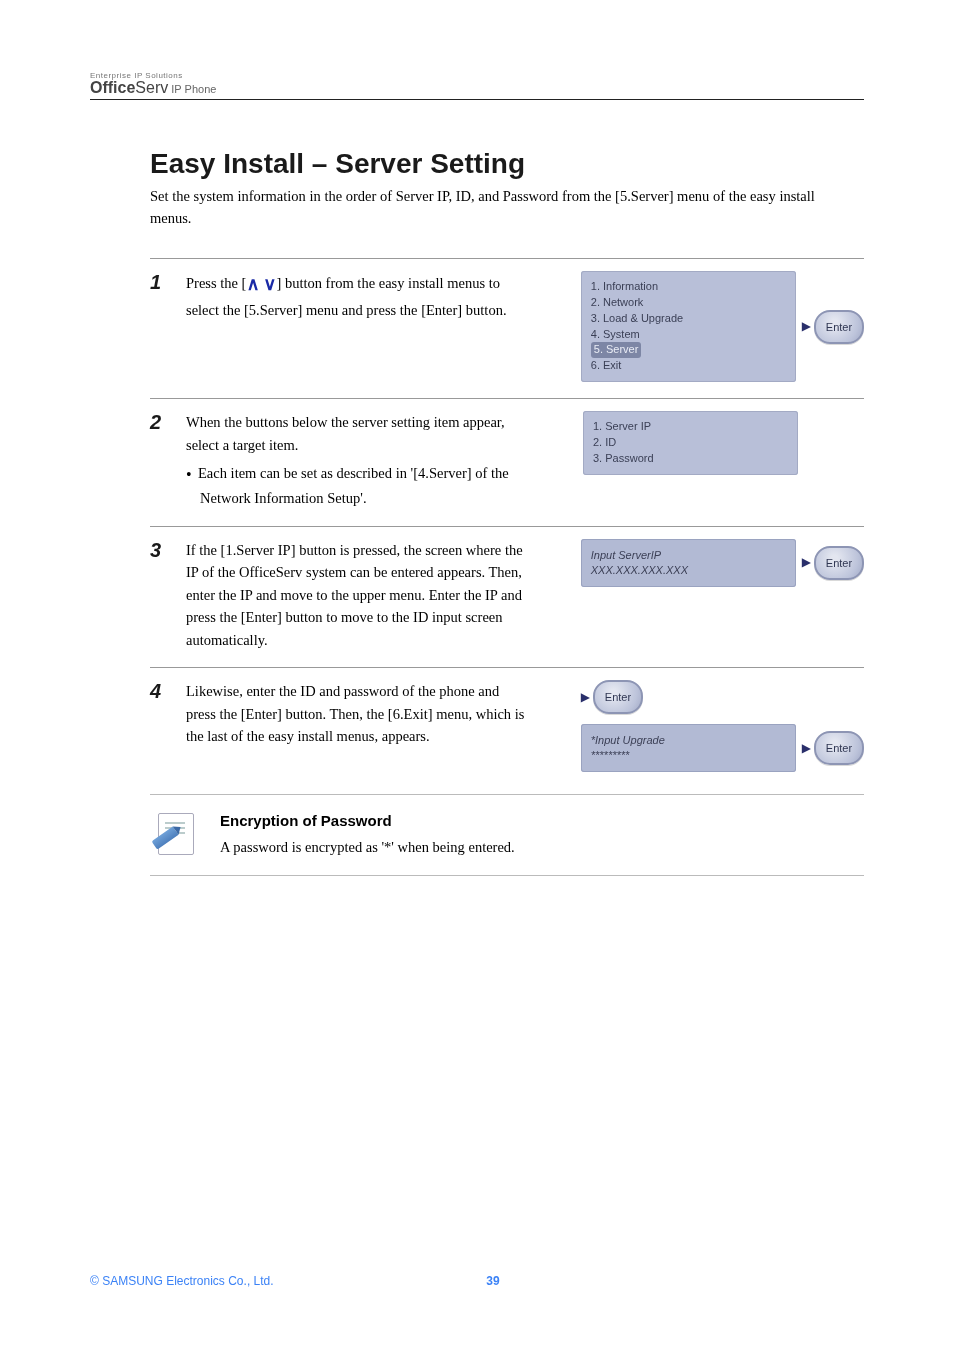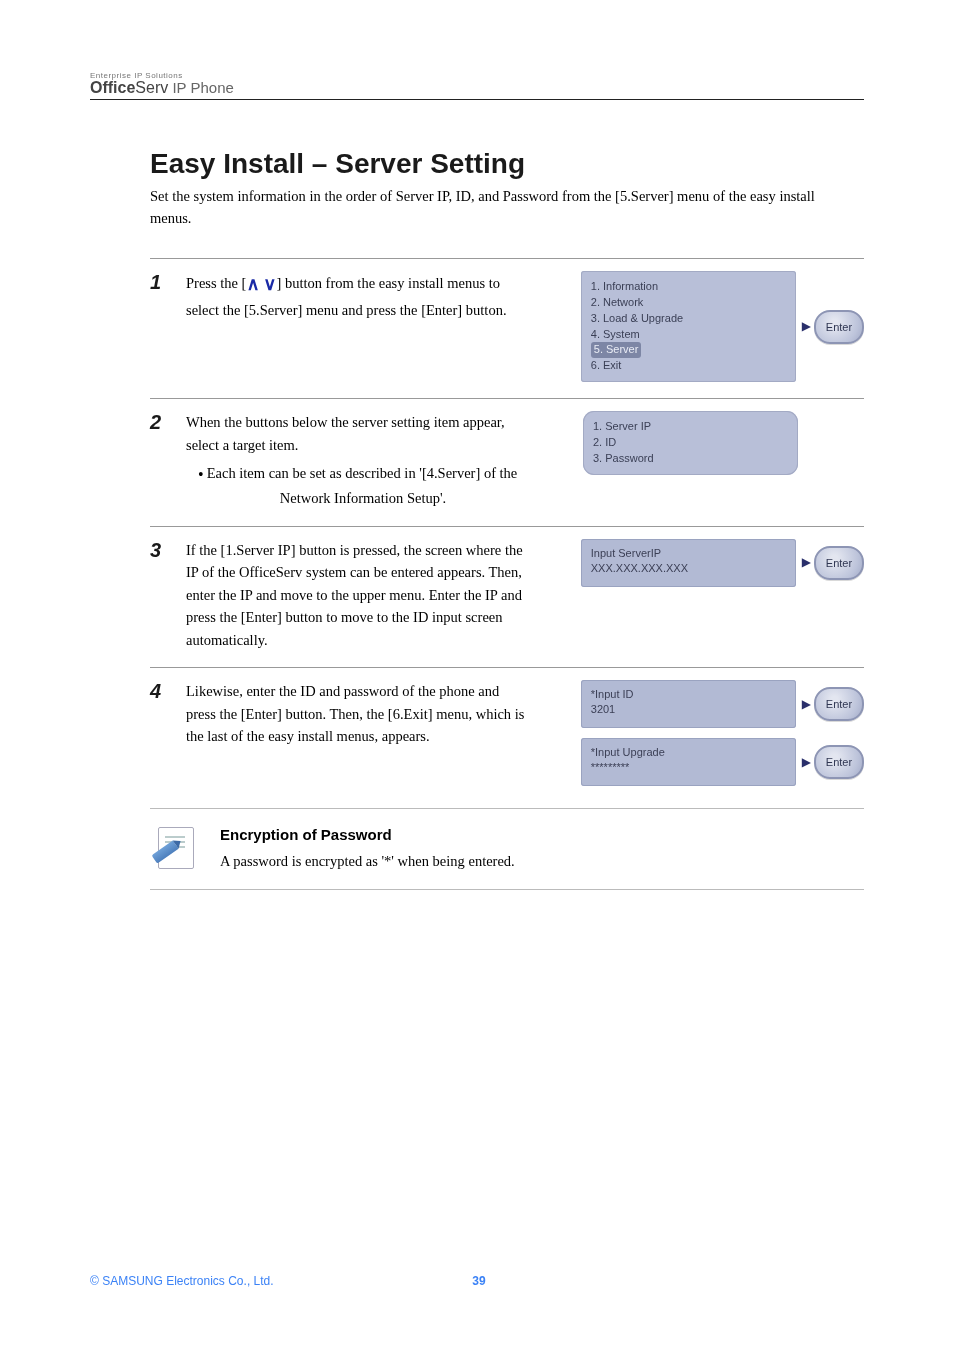--- a/index.html
+++ b/index.html
@@ -25,21 +25,21 @@
     font-size: 8px;
     color: #777;
     letter-spacing: 0.5px;
   }
   .brand-main {
     font-size: 16px;
     color: #444;
   }
   .brand-main .b1 { font-weight: 700; }
   .brand-main .b2 { font-weight: 400; }
-  .brand-main .b3 { font-weight: 300; color:#666; font-size:15px; }
+  .brand-main .b3 { font-weight: 300; color:#666; font-size:11px; }
   .rule {
     border: none;
     border-top: 1.5px solid #222;
     margin: 2px 0 0 0;
   }
   .content {
     margin-left: 60px;
     margin-top: 48px;
   }
   .h1 {
@@ -80,21 +80,20 @@
   .step-body {
     flex: 1 1 auto;
     font-size: 14.5px;
     line-height: 1.55;
     max-width: 340px;
   }
   .step-body ul {
     margin: 6px 0 0 0;
     padding-left: 14px;
     list-style: none;
-    text-align: center;
   }
   .step-body ul li::before {
     content: "\2022";
     display: inline-block;
     width: 12px;
     margin-left: -14px;
     font-size: 16px;
     vertical-align: middle;
   }
   .gfx {
@@ -133,21 +132,22 @@
     padding: 7px 10px;
     width: 195px;
     height: 34px;
     font-family: Verdana, Arial, sans-serif;
     font-size: 11px;
     color: #3b3f55;
     line-height: 1.35;
     box-shadow: inset 0 0 0 1px #9aa3c0;
     display: flex;
     flex-direction: column;
-    justify-content: flex-start;
+    justify-content: center;
+    font-style: italic;
   }
   .btn-chain {
     display: inline-flex;
     align-items: center;
     gap: 3px;
   }
   .tri-right {
     color: #2a2f6b;
     font-size: 12px;
   }
@@ -209,21 +209,21 @@
   .note-label { font-family: Arial, Helvetica, sans-serif; font-weight: 700; font-size: 15px; display:block; margin-bottom:4px; }
   .footer {
     position: absolute;
     left: 90px;
     bottom: 60px;
     font-family: Arial, Helvetica, sans-serif;
     font-size: 12px;
     color: #3b82f6;
   }
   .footer .page-center {
-    position:absolute; left:2px; width:774px; text-align:center; bottom:0; font-weight:700;
+    position:absolute; left:16px; width:774px; text-align:center; bottom:0; font-weight:700;
   }
 </style>
 </head>
 <body>
 
 <div class="page">
 
   <div class="brand">
     <div class="brand-top">Enterprise IP Solutions</div>
     <div class="brand-main">
@@ -265,21 +265,21 @@
       <div class="step">
         <div class="num">2</div>
         <div class="step-body">
           <span>When the buttons below the server setting item appear, select a target item.</span>
           <ul>
             <li>Each item can be set as described in '[4.Server] of the Network Information Setup'.</li>
           </ul>
         </div>
         <div class="gfx">
           <div class="gfx-row">
-            <div class="menu-panel" style="height:auto;border-radius:11px;">
+            <div class="menu-panel" style="height:auto;">
               <div>1. Server IP</div>
               <div>2. ID</div>
               <div>3. Password</div>
             </div>
             <span style="width:60px;display:inline-block"></span>
           </div>
         </div>
       </div>
 
       <div class="step">
@@ -301,24 +301,20 @@
         </div>
       </div>
 
       <div class="step">
         <div class="num">4</div>
         <div class="step-body">
           <span>Likewise, enter the ID and password of the phone and press the [Enter] button. Then, the [6.Exit] menu, which is the last of the easy install menus, appears.</span>
         </div>
         <div class="gfx">
           <div class="gfx-row">
-            <div class="lcd">
-              <div>*Input ID</div>
-              <div>3201</div>
-            </div>
             <span class="btn-chain">
               <span class="tri-right">▶</span>
               <span class="enter-btn">Enter</span>
             </span>
           </div>
           <div class="gfx-row">
             <div class="lcd">
               <div>*Input Upgrade</div>
               <div>*********</div>
             </div>

